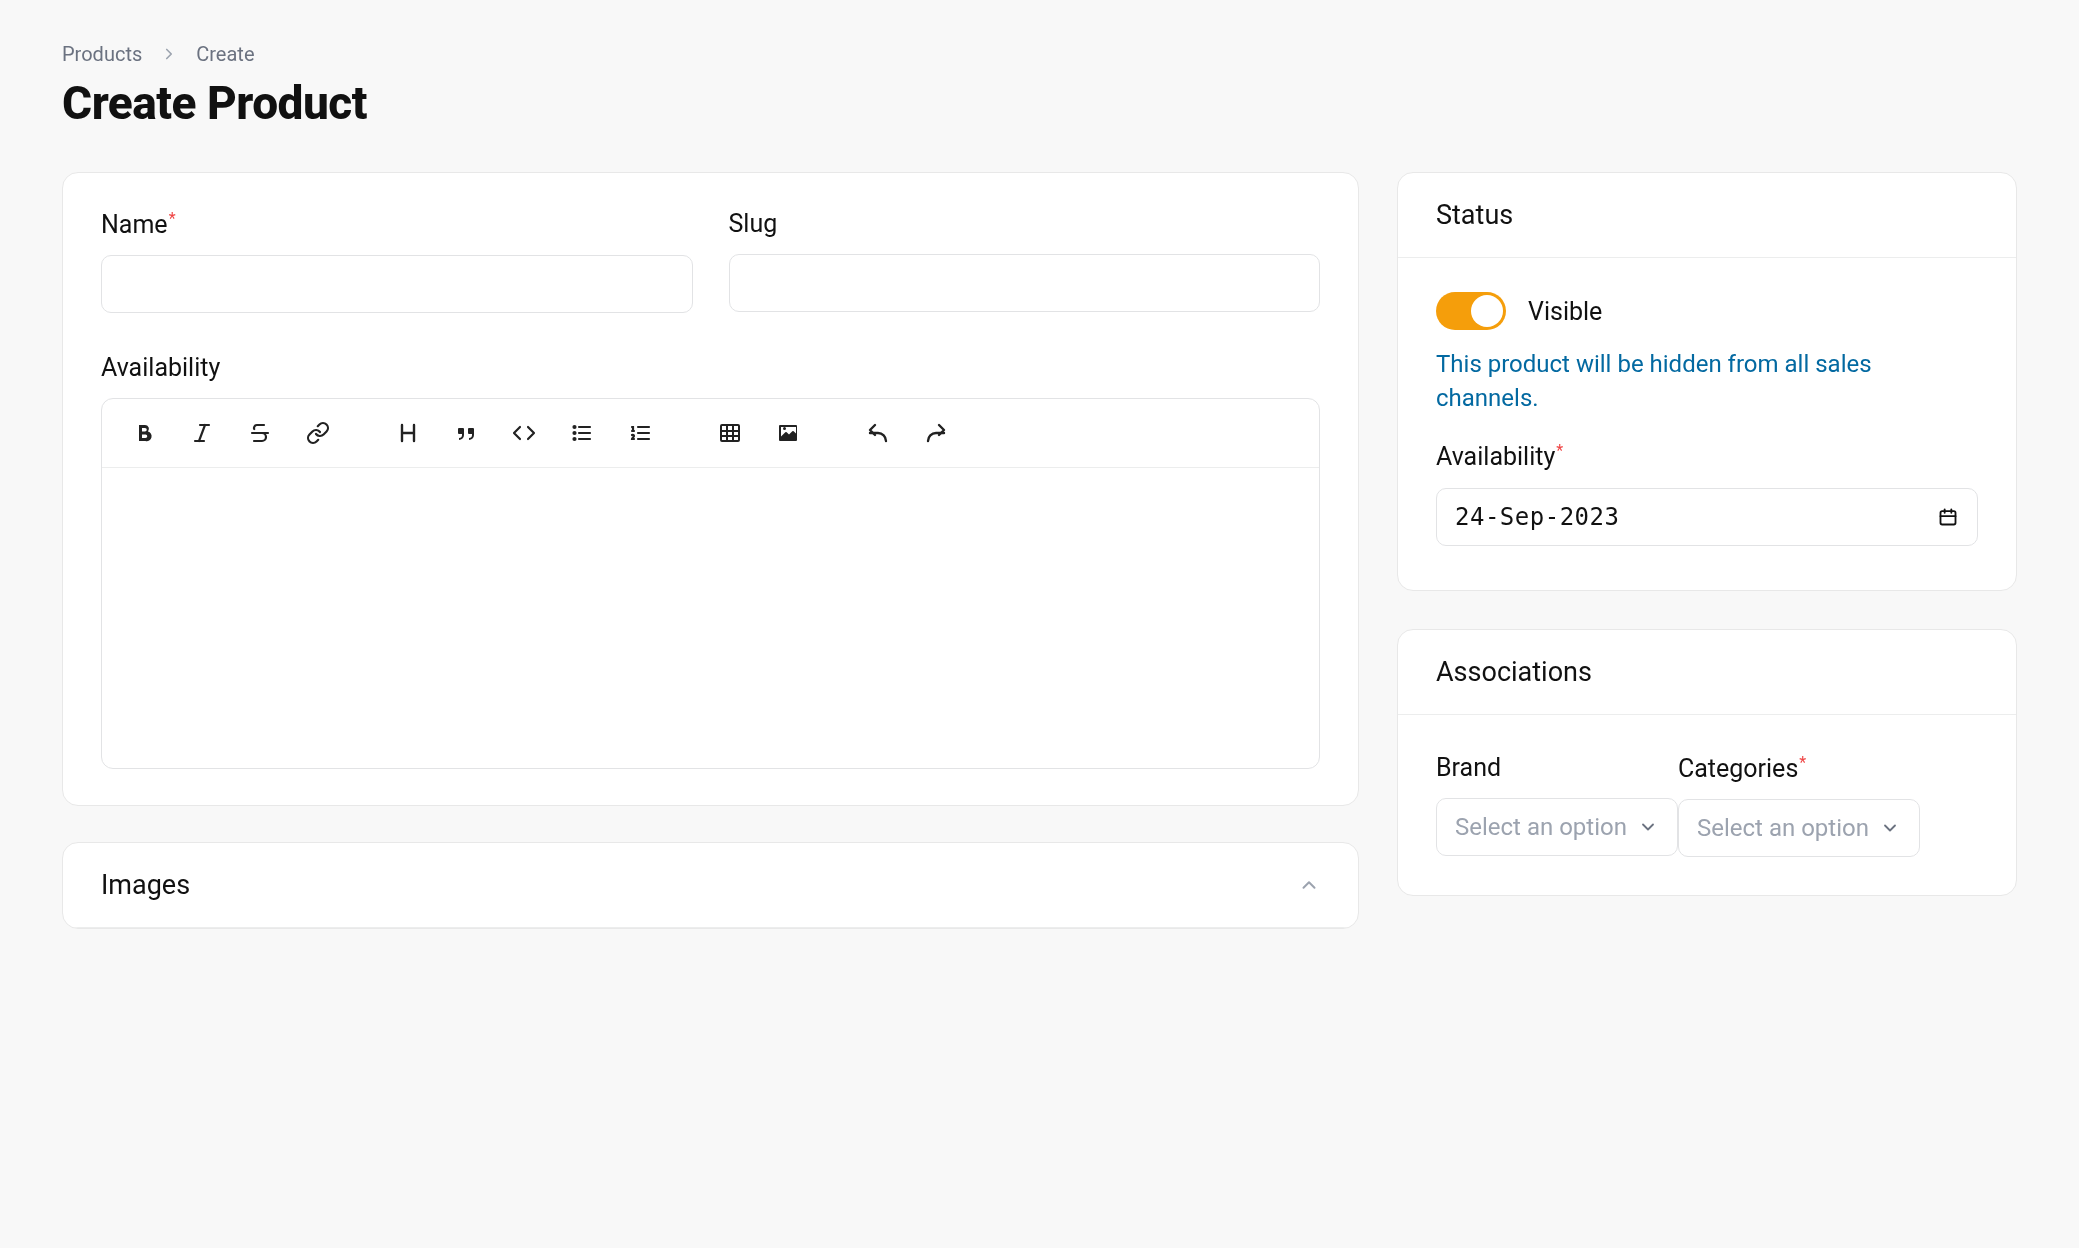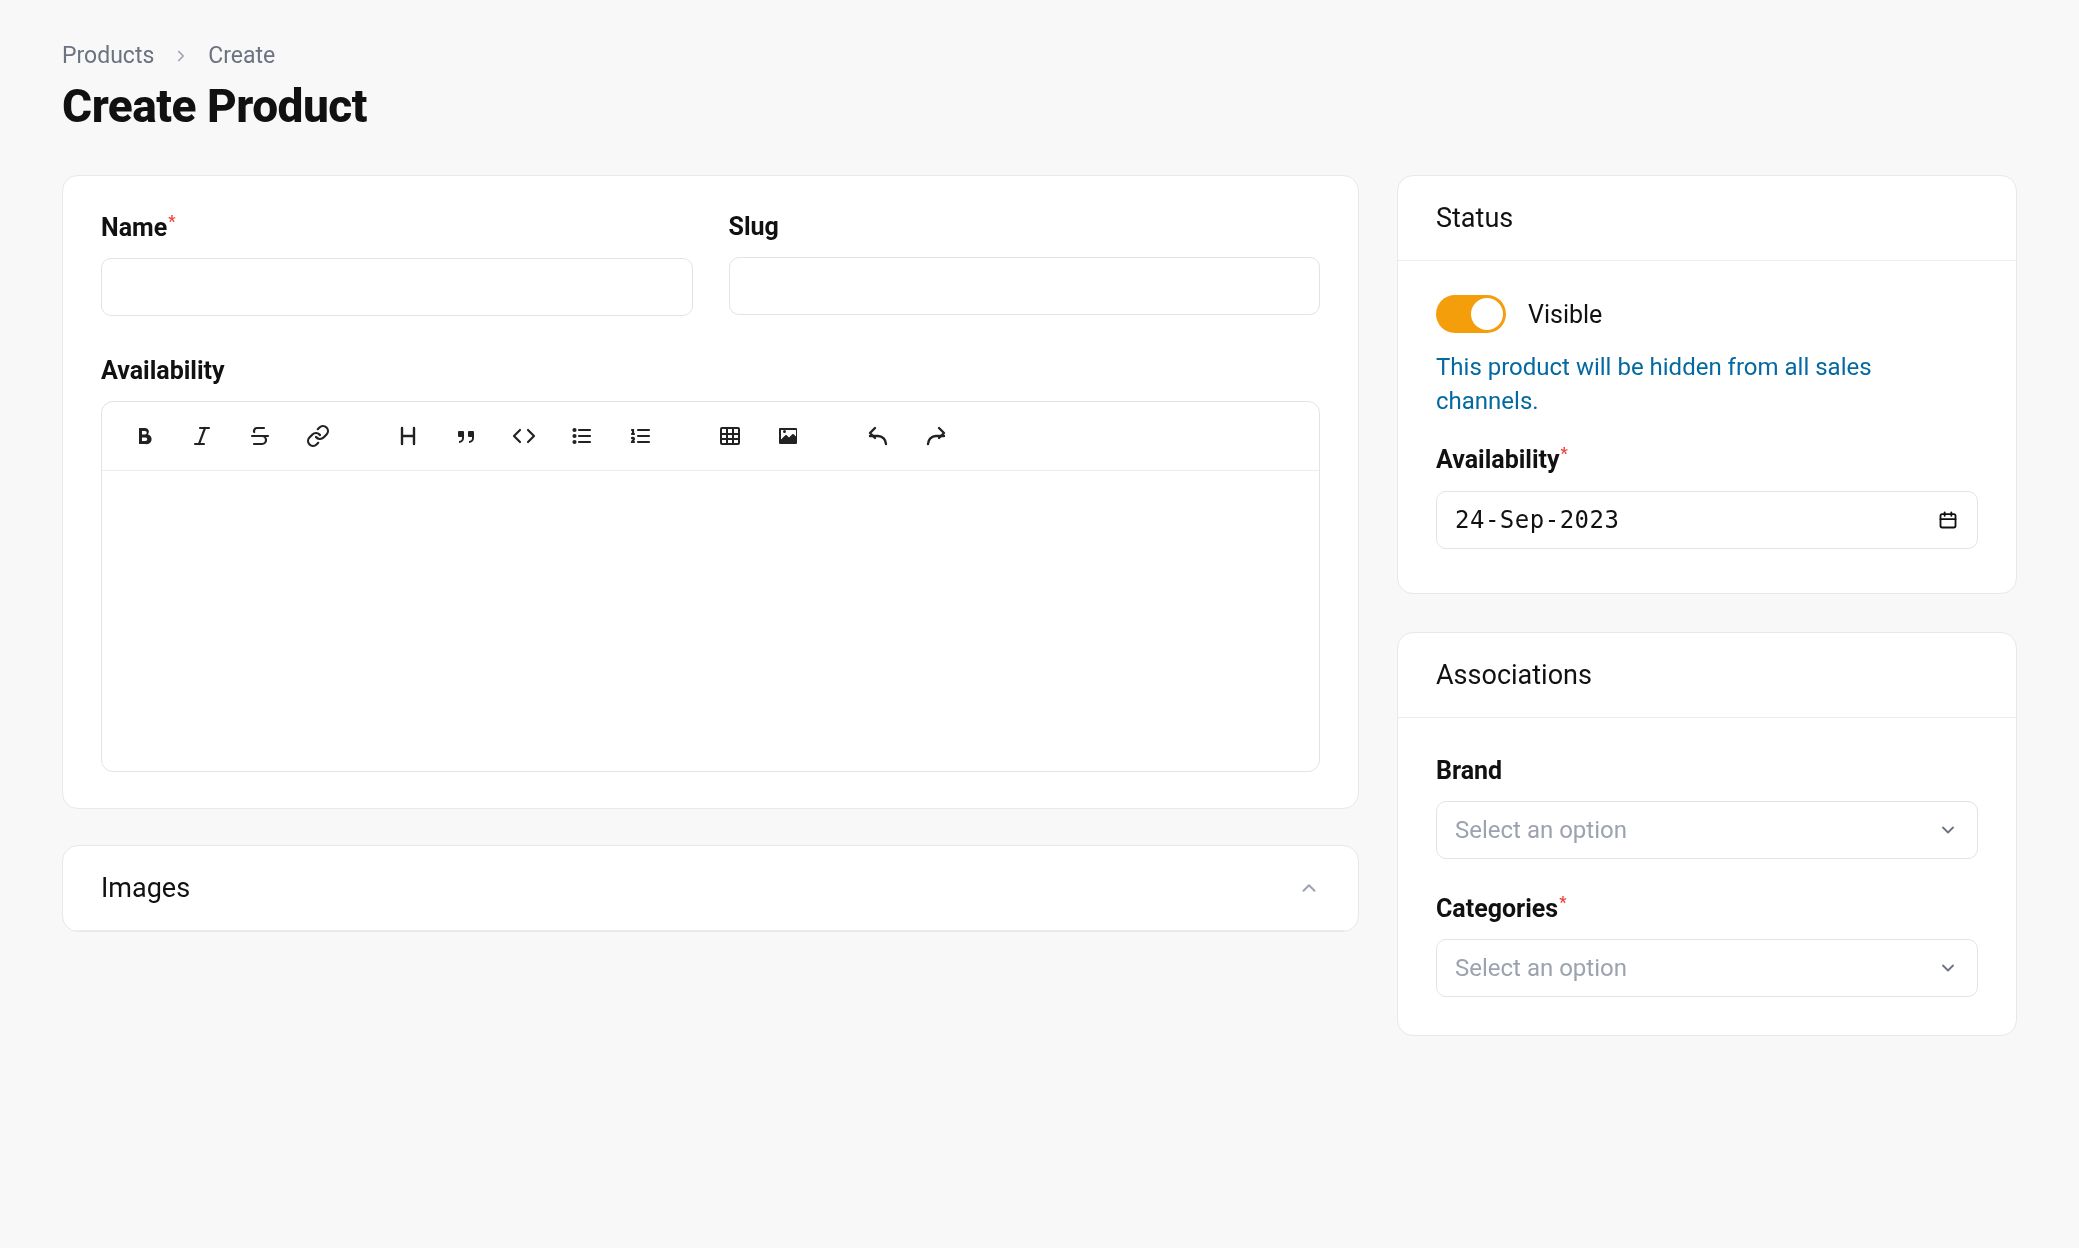--- a/index.html
+++ b/index.html
@@ -8,21 +8,21 @@
     background: #f8f8f8;
     color: #111;
     padding: 42px 62px;
     font-size: 22px;
   }
   .breadcrumb {
     display: flex;
     align-items: center;
     gap: 18px;
     color: #6b7280;
-    font-size: 23px;
+    font-size: 20px;
     margin-bottom: 10px;
   }
   .breadcrumb-chevron { color: #9ca3af; display:flex; align-items:center; }
   .page-title {
     font-size: 46px;
     font-weight: 800;
     letter-spacing: -0.5px;
     margin-bottom: 42px;
   }
   .layout {
@@ -52,21 +52,20 @@
   }
   .row2 {
     display: grid;
     grid-template-columns: 1fr 1fr;
     gap: 36px;
   }
   .field { display:flex; flex-direction:column; gap:16px; }
   .label {
     font-size: 25px;
     color: #111;
-    font-weight: bold;
   }
   .req { color: #ef4444; font-size: 16px; vertical-align: super; margin-left:1px;}
   .input, .select, .date-input {
     width: 100%;
     height: 58px;
     border: 1px solid #e2e3e5;
     border-radius: 10px;
     background: #fff;
     padding: 0 18px;
     font-size: 24px;
@@ -136,21 +135,21 @@
     appearance:none; -webkit-appearance:none;
     color:#9ca3af;
     padding-right: 50px;
     line-height: 56px;
     cursor:pointer;
   }
   .select-chevron {
     position:absolute; right:20px; top:50%; transform:translateY(-50%);
     color:#6b7280; pointer-events:none;
   }
-  .assoc-body { padding: 38px; display:flex; flex-direction:column; gap: 34px; }
+  .assoc-body { padding: 38px; display:flex; flex-direction:row; }
   .collapse-btn { color:#9ca3af; cursor:pointer; display:flex; }
   svg { display:block; }
 </style>
 </head>
 <body>
 
 <nav class="breadcrumb">
   <span>Products</span>
   <span class="breadcrumb-chevron">
     <svg width="18" height="18" viewBox="0 0 24 24" fill="none" stroke="currentColor" stroke-width="2.2" stroke-linecap="round" stroke-linejoin="round">

